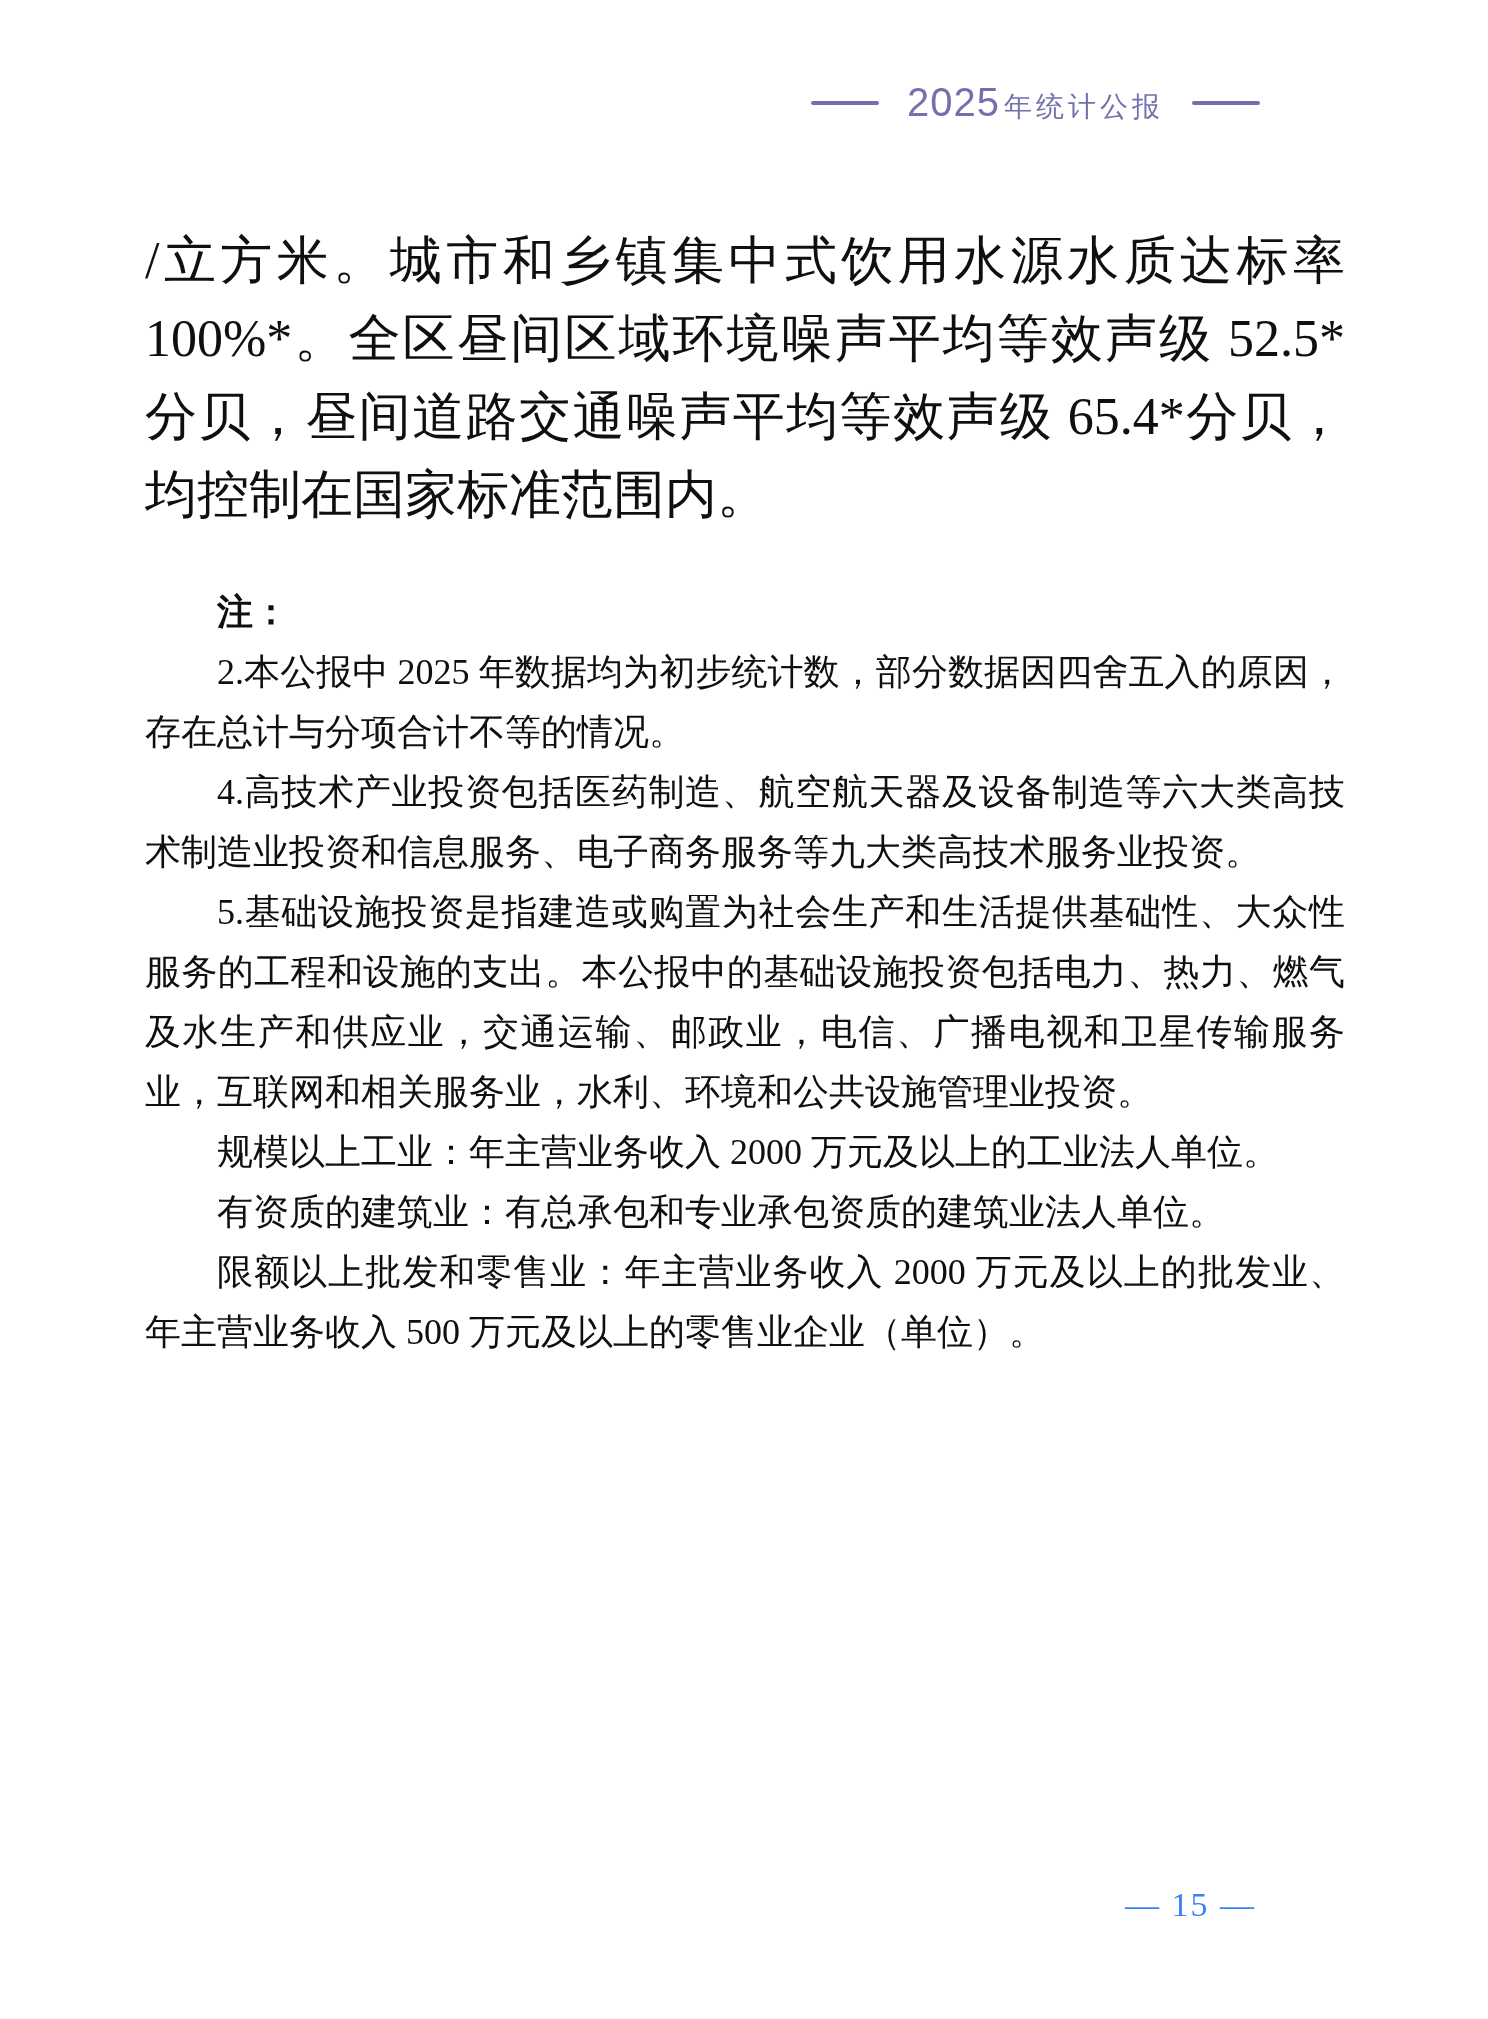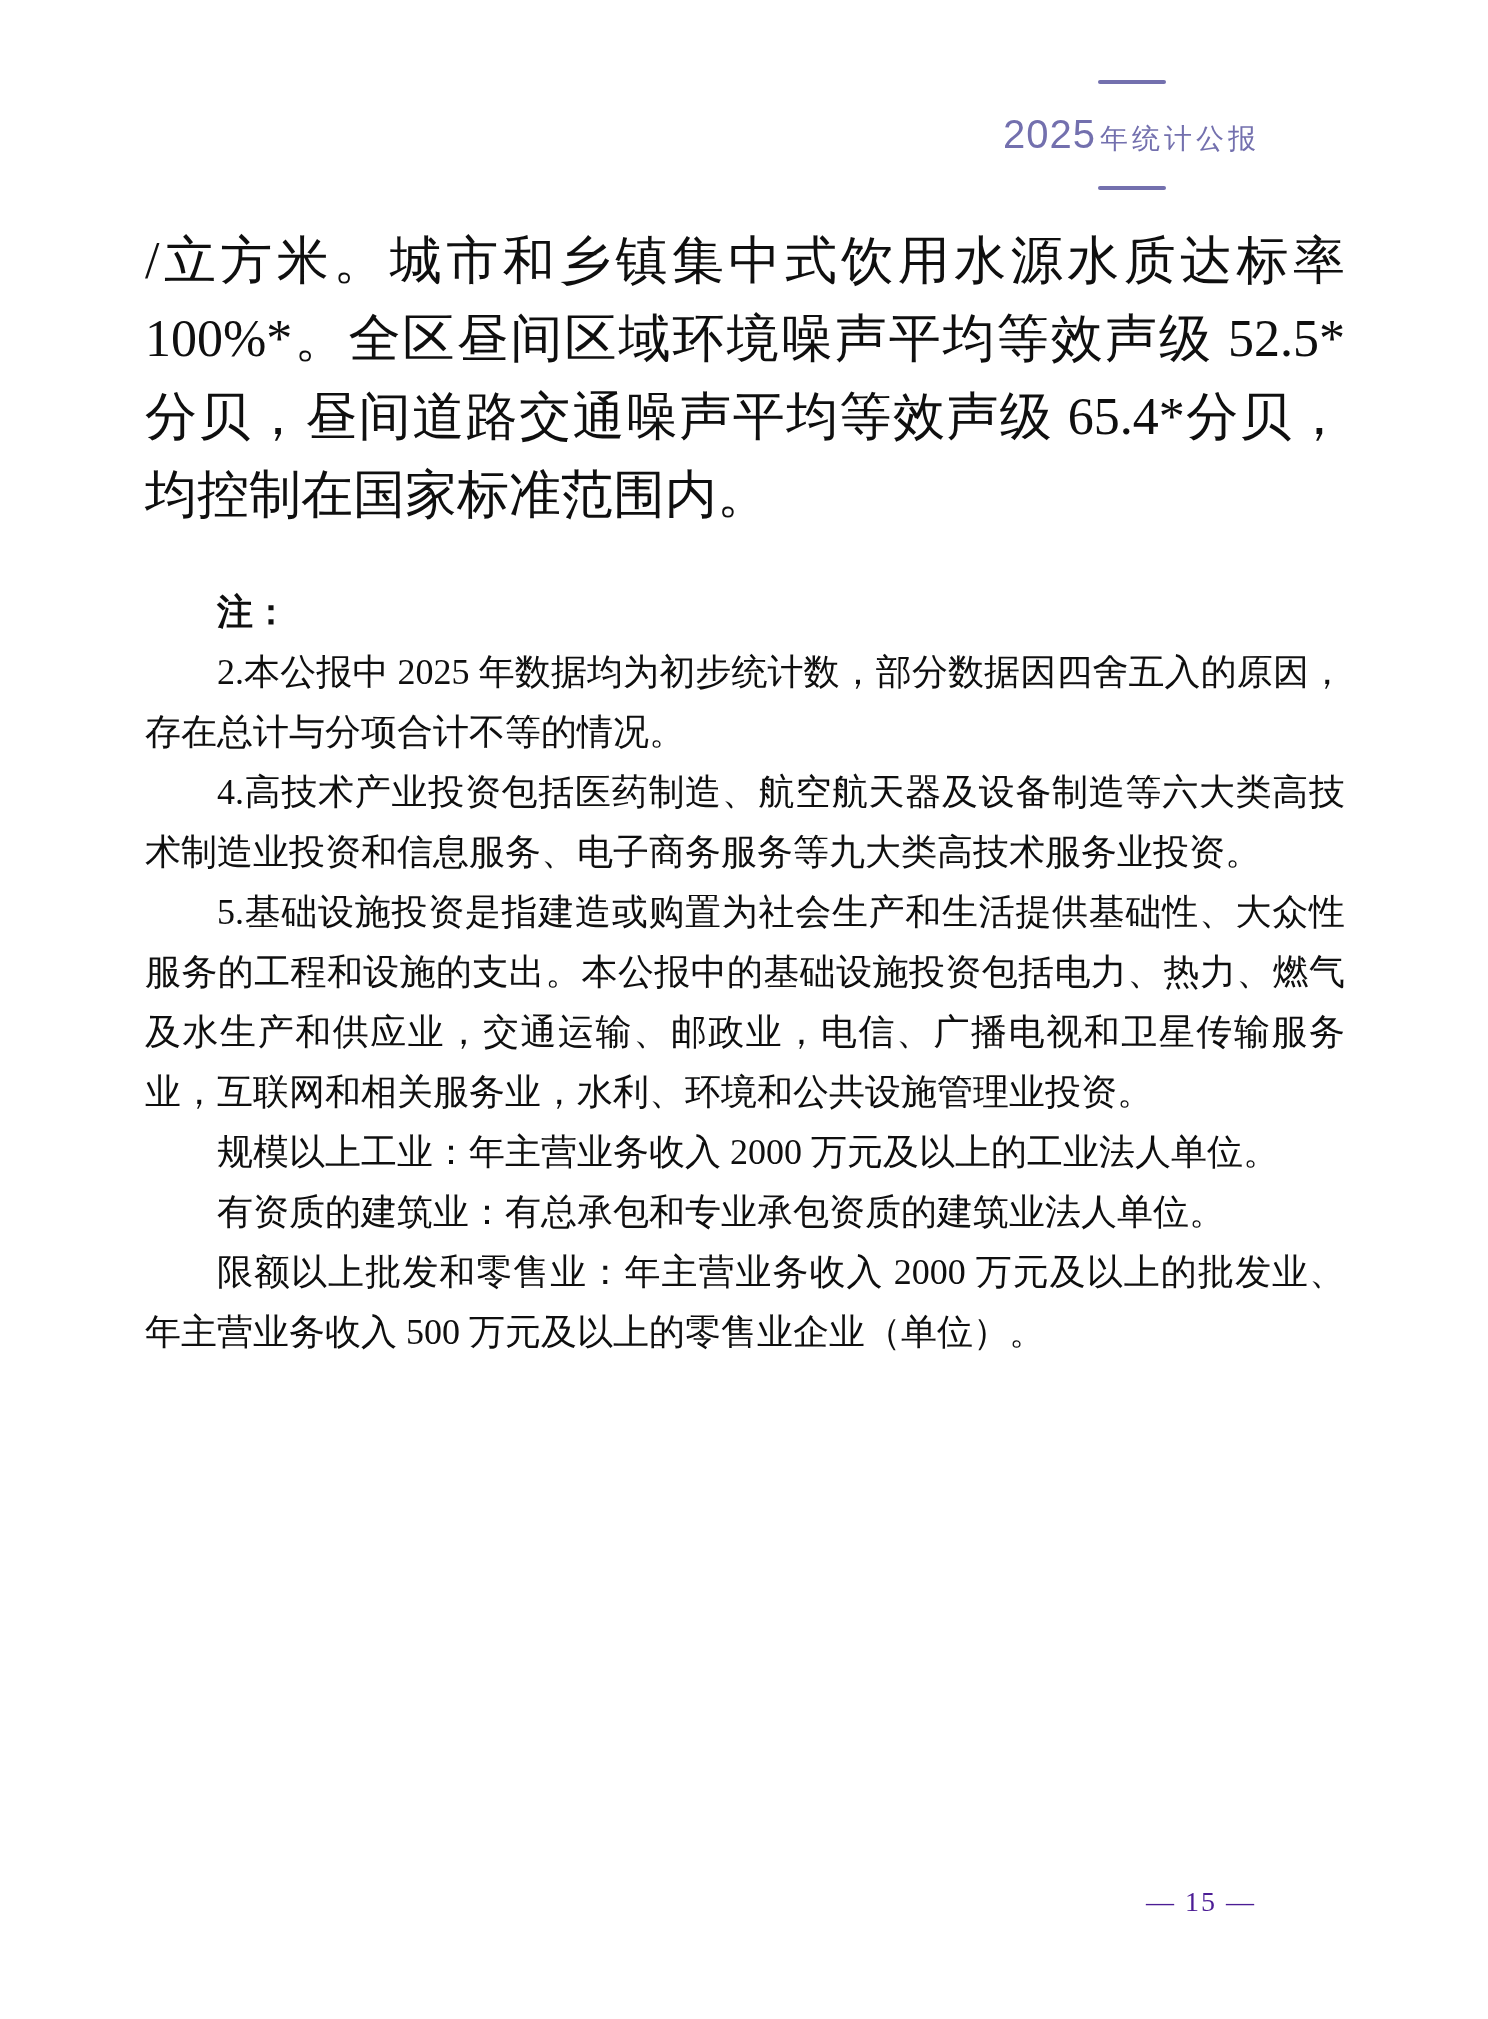--- a/index.html
+++ b/index.html
@@ -18,21 +18,20 @@
   }
   
   .header {
     position: absolute;
     top: 80px;
     right: 228px;
     display: flex;
     align-items: center;
     gap: 28px;
     color: #7370ae;
-    flex-direction: column;
   }
   .header .dash {
     display: inline-block;
     width: 68px;
     height: 4px;
     background: #7370ae;
     border-radius: 2px;
   }
   .header-title {
     display: inline-flex;
@@ -81,23 +80,23 @@
     margin: 0;
     text-indent: 2em;
     text-align: justify;
     text-justify: inter-ideograph;
   }
   
   .page-number {
     position: absolute;
     top: 1886px;
     right: 232px;
-    font-size: 28px;
+    font-size: 34px;
     letter-spacing: 2px;
-    color: #4c1d95;
+    color: #3b82f6;
     white-space: nowrap;
   }
 </style>
 </head>
 <body>
 
 <div class="page">
 
   <header class="header">
     <span class="dash"></span>

